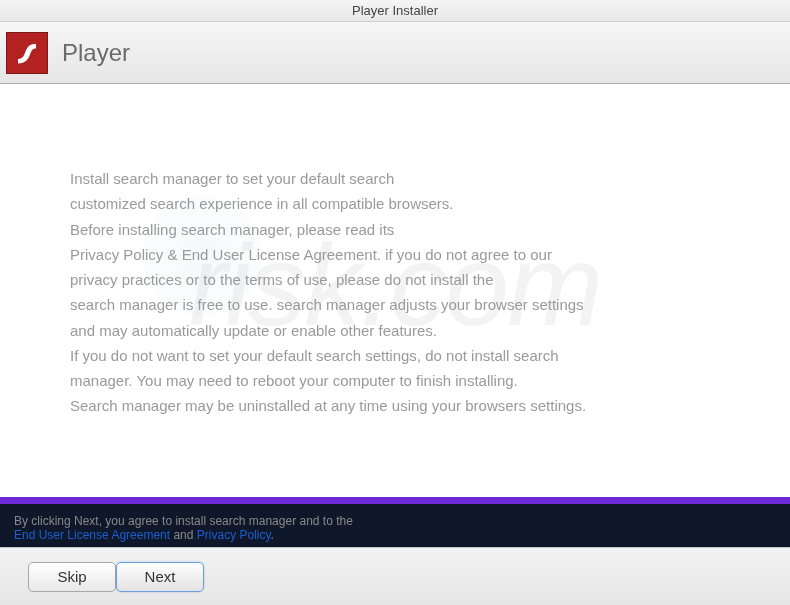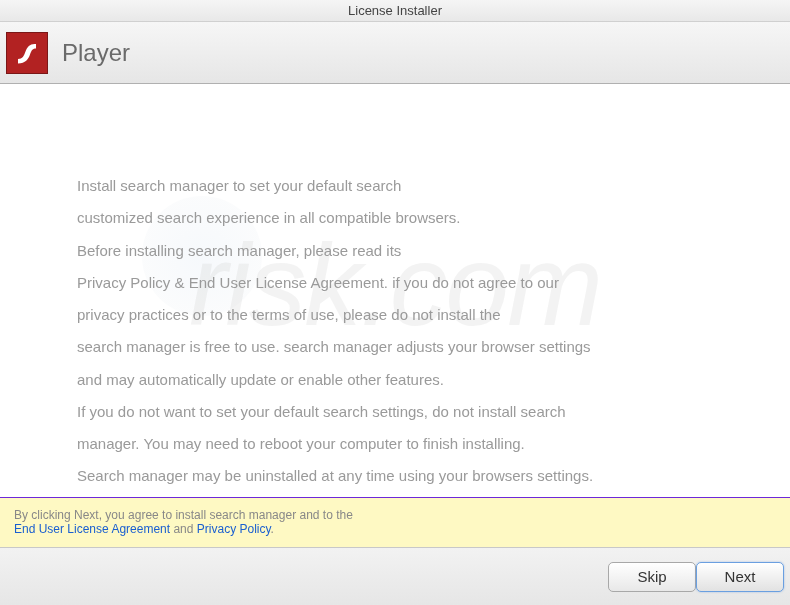--- a/index.html
+++ b/index.html
@@ -86,50 +86,50 @@
       z-index: 0;
     }
     .body-text {
       position: relative;
       z-index: 1;
       font-size: 15px;
       line-height: 1.35;
       color: #9a9a9a;
     }
     .body-text p {
-      margin: 12px;
+      margin: 5px;
     }
     .agreement-bar {
       position: absolute;
       bottom: 58px;
       left: 0;
       right: 0;
       height: 50px;
-      background: #fef9c3;
-      border-top: 1px solid #6d28d9;
+      background: #0f172a;
+      border-top: 7px solid #6d28d9;
       padding: 10px 14px;
       font-size: 12px;
       color: #888;
     }
     .agreement-bar a {
       color: #1a5fd0;
       cursor: pointer;
     }
     .button-bar {
       position: absolute;
       bottom: 0;
       left: 0;
       right: 0;
       height: 58px;
       background: linear-gradient(to bottom, #f2f2f2, #e6e6e6);
       border-top: 1px solid #c8c8c8;
       display: flex;
-      justify-content: flex-end;
+      justify-content: flex-start;
       align-items: center;
-      padding: 0 6px;
+      padding: 0 28px;
     }
     .btn {
       min-width: 88px;
       height: 30px;
       background: linear-gradient(to bottom, #ffffff, #e8e8e8);
       border: 1px solid #a8a8a8;
       border-radius: 5px;
       font-size: 15px;
       color: #333;
       cursor: pointer;
@@ -138,21 +138,21 @@
     .btn-next {
       background: linear-gradient(to bottom, #ffffff, #e2e2e2);
       border: 1px solid #6a9fe0;
       box-shadow: 0 0 2px rgba(80,140,220,0.5);
     }
   </style>
 </head>
 <body>
 
 <div class="titlebar">
-  <span>License Installer</span>
+  <span>Player Installer</span>
 </div>
 
 <div class="header">
   <div class="flash-icon">
     <svg viewBox="0 0 40 40">
       <path d="M 30 8 C 24 8 20 12 18 18 C 16 24 14 28 8 28 L 8 34 C 18 34 22 28 24 22 C 26 16 28 14 32 14 L 32 8 Z" fill="#ffffff"></path>
     </svg>
   </div>
   <div class="header-title">Player</div>
 </div>

